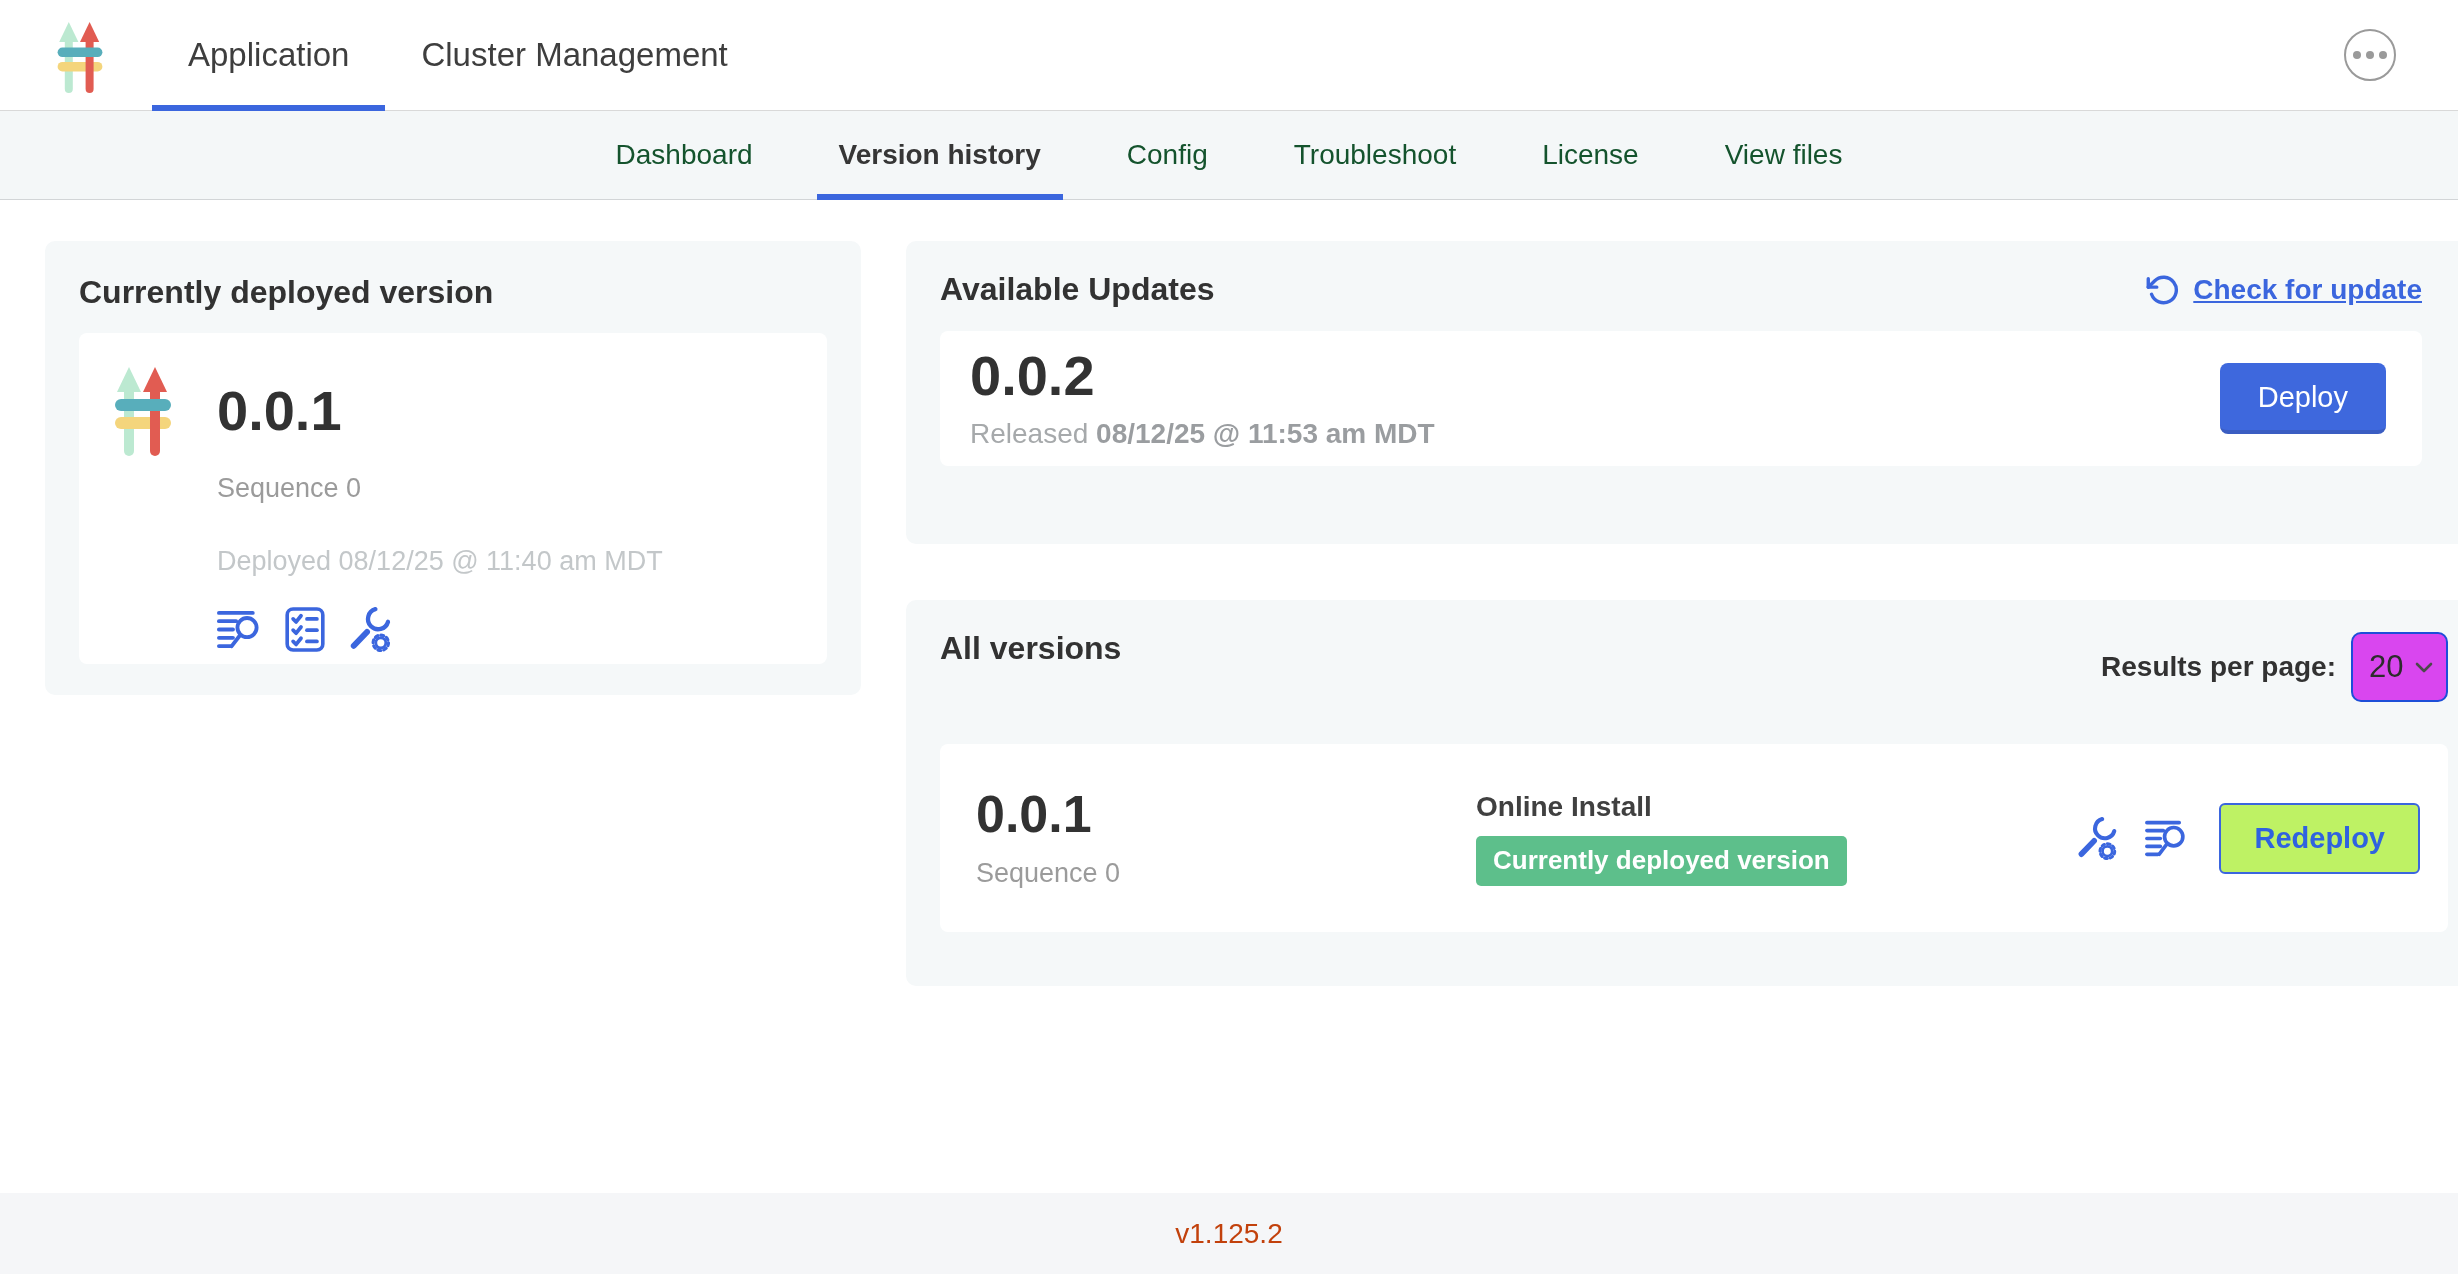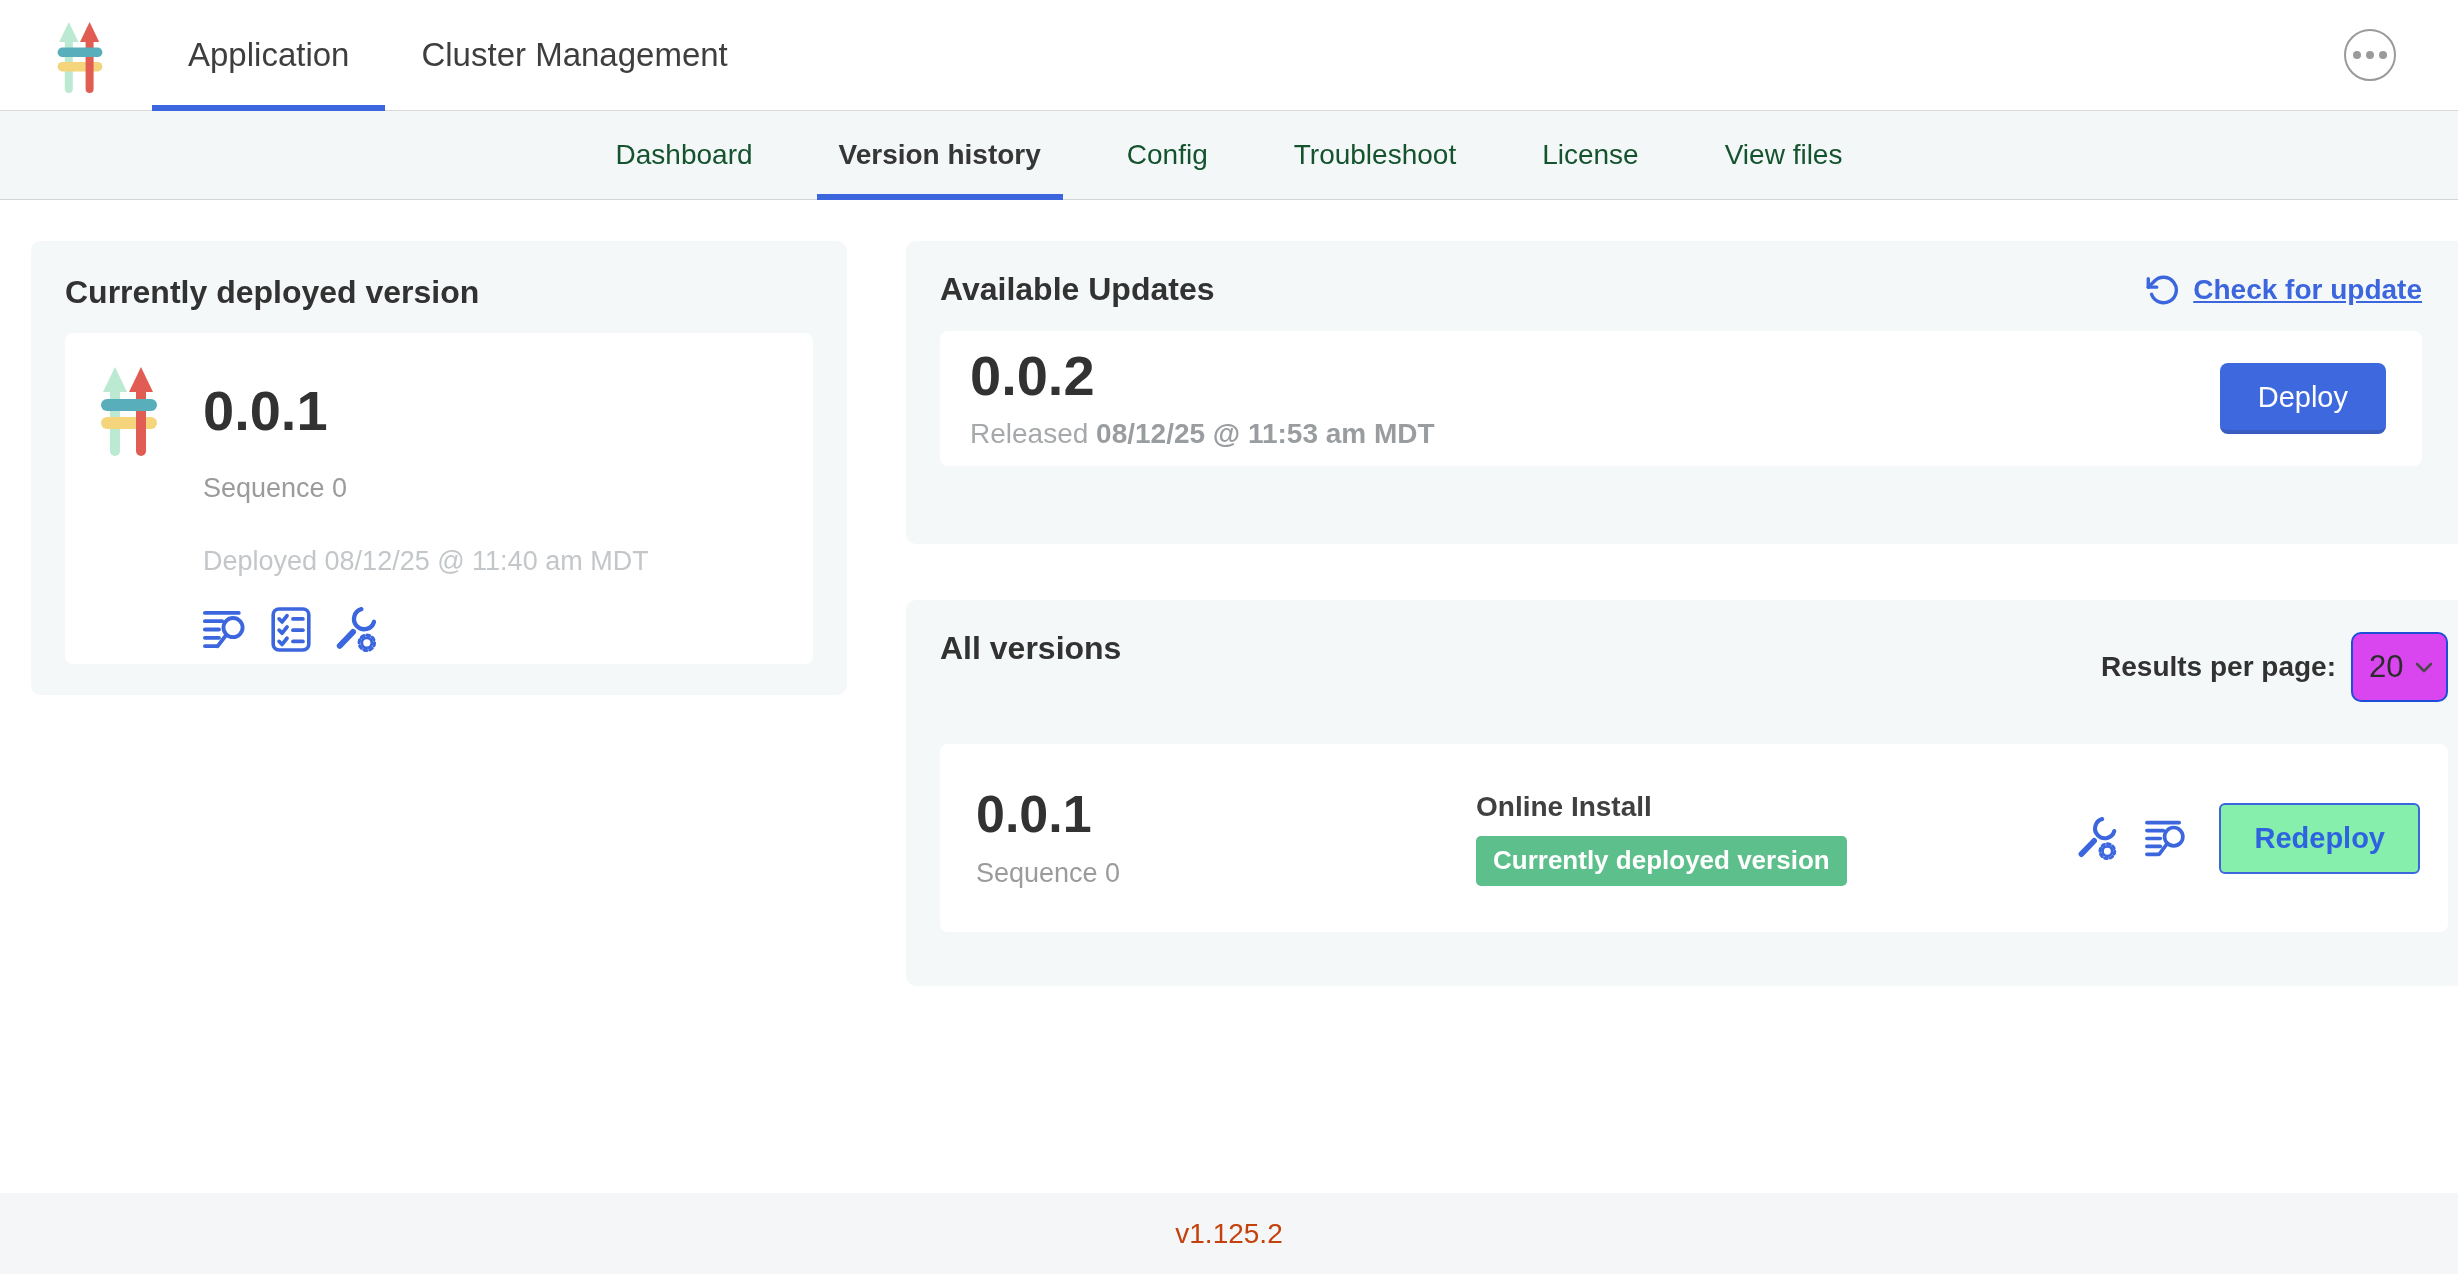--- a/index.html
+++ b/index.html
@@ -30,21 +30,21 @@
   
   .subnav { height:89px; background:#f4f7f8; border-bottom:1px solid #d2d5d7;
     display:flex; justify-content:center; }
   .subtab { position:relative; display:flex; align-items:center; margin:0 21px; padding:0 22px;
     font-size:28px; color:#14532d; cursor:pointer; }
   .subtab.active { color:#363636; font-weight:700; }
   .subtab.active::after { content:""; position:absolute; left:0; right:0; bottom:-1px;
     height:6px; background:#3b66de; }
 
   
-  main { height:993px; padding:41px 0 0 31px; display:flex; gap:59px; background:#fff; }
+  main { height:993px; padding:41px 0 0 31px; display:flex; gap:45px; background:#fff;margin-left:14px; }
   .card { background:#f5f8f9; border-radius:10px; }
   .card-title { font-size:32px; font-weight:700; color:#323232; }
 
   
   .left-card { width:816px; height:454px; padding:33px 34px; flex:none; }
   .deployed-inner { margin-top:22px; height:331px; background:#fff; border-radius:8px;
     padding:28px 32px; display:grid; grid-template-columns:64px 1fr; column-gap:42px; }
   .deployed-inner .app-logo svg { width:64px; height:96px; }
   .big-version { font-size:56px; font-weight:700; line-height:1; margin-top:22px; }
   .seq { grid-column:2; font-size:27px; color:#9b9b9b; margin-top:16px; }
@@ -79,21 +79,21 @@
   .version-row { margin-top:42px; height:188px; background:#fff; border-radius:8px;
     padding:0 28px 0 36px; display:flex; align-items:center; }
   .vcol1 { width:500px; }
   .row-version { font-size:52px; font-weight:700; line-height:1; }
   .vcol1 .seq2 { font-size:27px; color:#9b9b9b; margin-top:18px; }
   .vcol2 { flex:1; }
   .install-type { font-size:28px; font-weight:600; color:#404040; }
   .badge { display:inline-block; margin-top:13px; background:#5dbf8b; color:#fff;
     font-size:26px; font-weight:600; padding:9px 17px 10px; border-radius:5px; }
   .vactions { display:flex; align-items:center; gap:26px; color:#3b66de; }
-  .redeploy-btn { margin-left:4px; background:#86efac; color:#2f62e0; font-size:29px; font-weight:700;
+  .redeploy-btn { margin-left:4px; background:#bef264; color:#2f62e0; font-size:29px; font-weight:700;
     font-family:inherit; border:2.5px solid #3b66de; border-radius:6px; padding:17px 33px; cursor:pointer;text-align:right; }
 
   
   footer { height:81px; background:#f5f6f8; display:flex; align-items:center; justify-content:center;
     font-size:28px; color:#c2410c; }
 </style>
 </head>
 <body>
 
 <svg width="0" height="0" style="position:absolute" aria-hidden="true">

